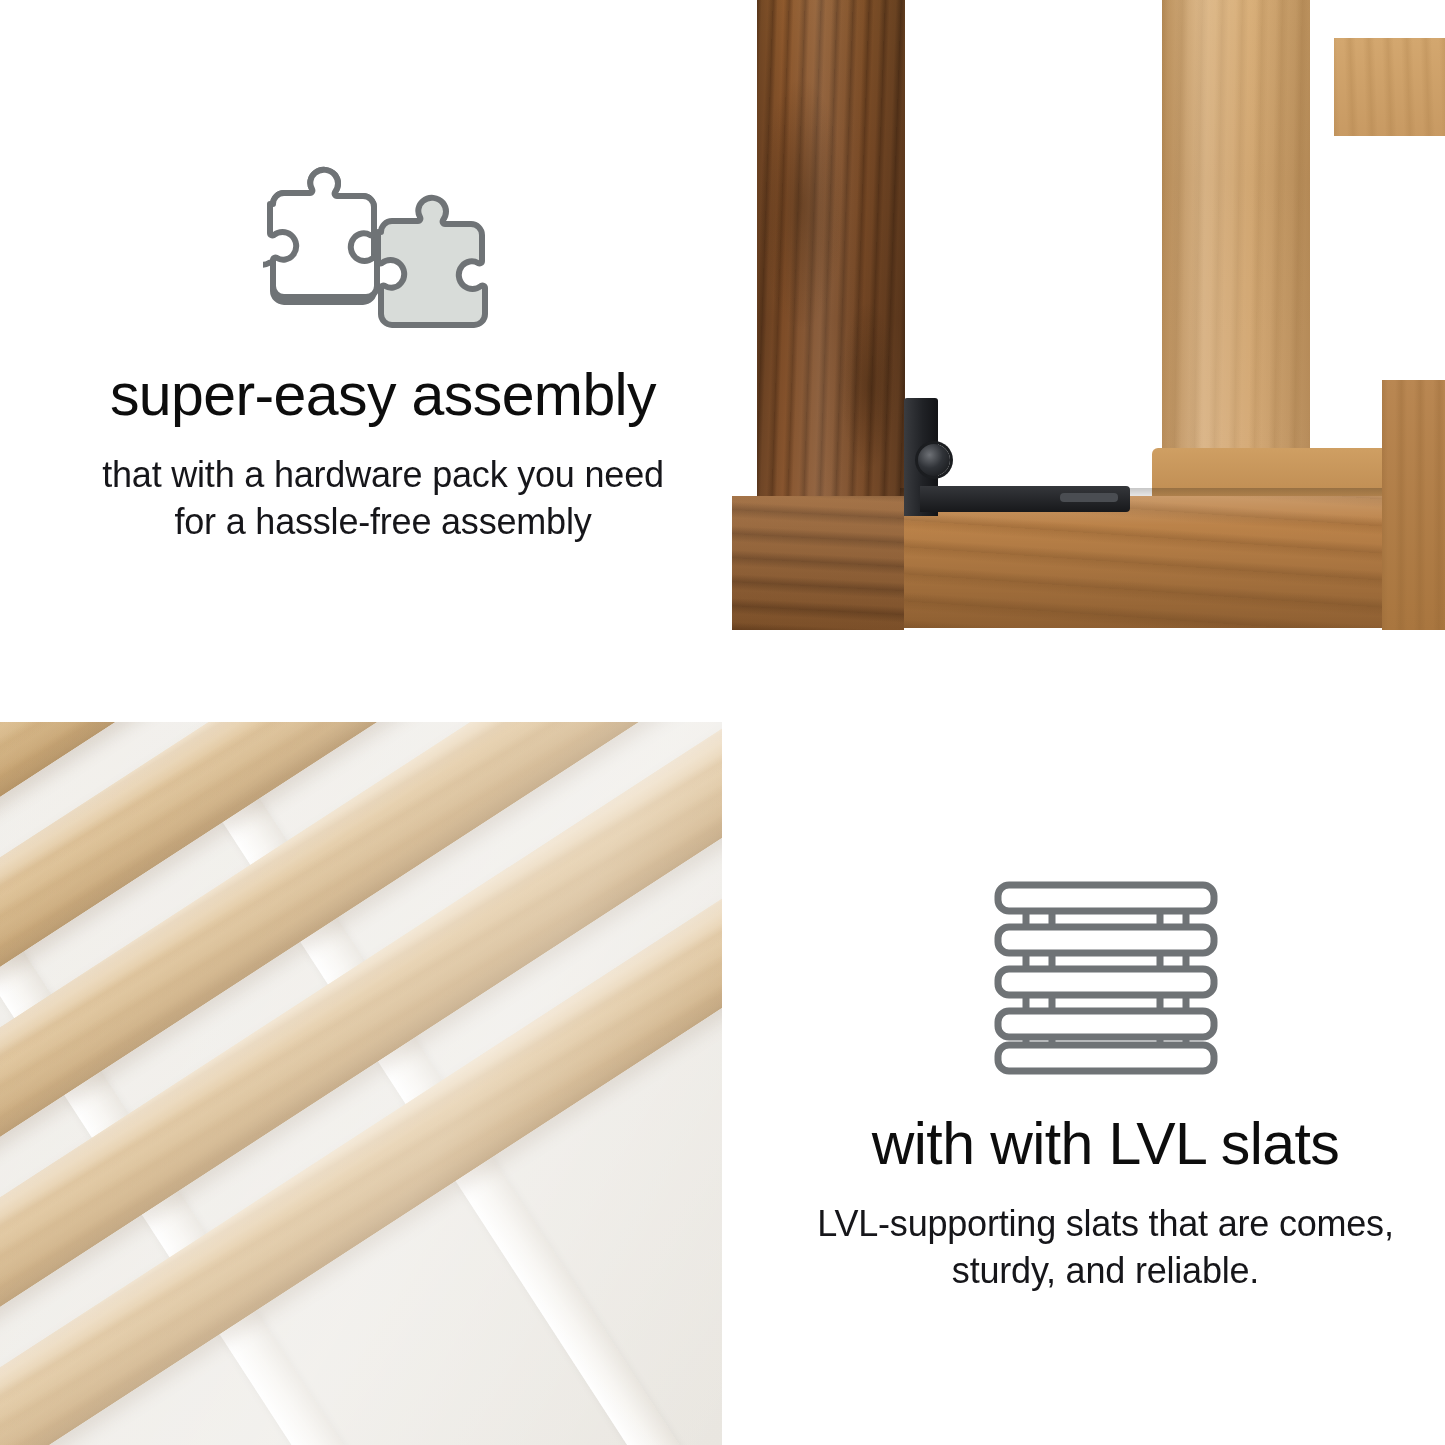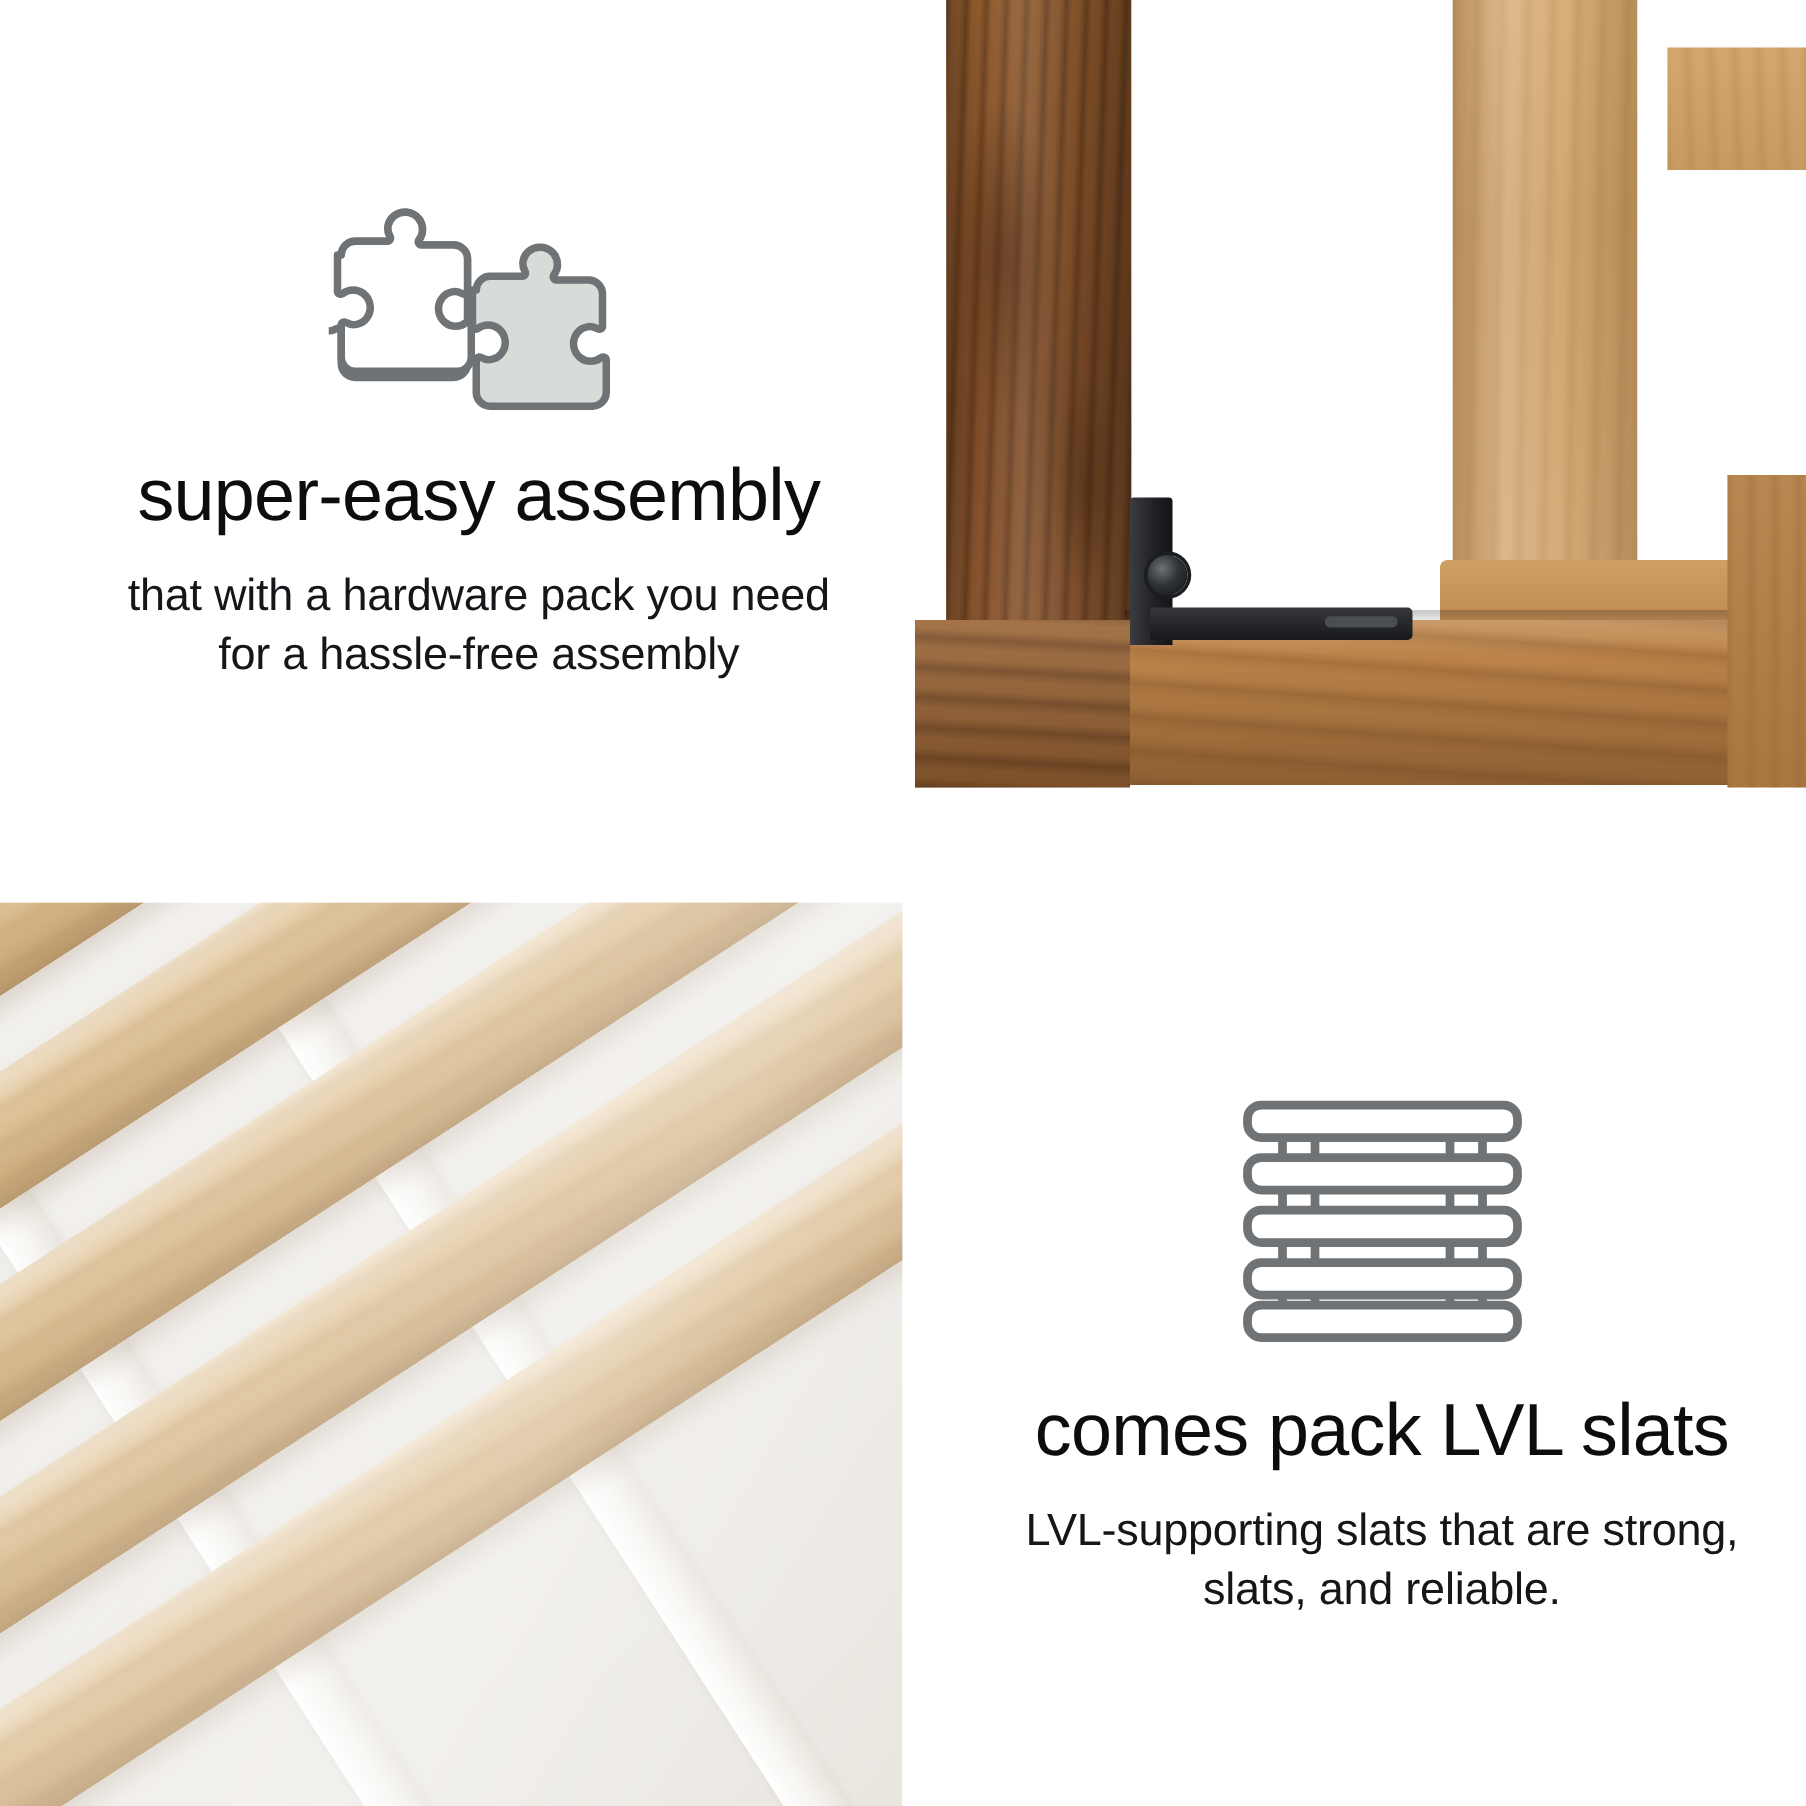--- a/index.html
+++ b/index.html
@@ -323,18 +323,18 @@
           <rect x="174" y="20" width="26" height="168" rx="8" stroke="#6f7376" stroke-width="7" fill="#ffffff"></rect>
 
           <rect x="12" y="12" width="216" height="26" rx="11" stroke="#6f7376" stroke-width="7" fill="#ffffff"></rect>
           <rect x="12" y="54" width="216" height="26" rx="11" stroke="#6f7376" stroke-width="7" fill="#ffffff"></rect>
           <rect x="12" y="96" width="216" height="26" rx="11" stroke="#6f7376" stroke-width="7" fill="#ffffff"></rect>
           <rect x="12" y="138" width="216" height="26" rx="11" stroke="#6f7376" stroke-width="7" fill="#ffffff"></rect>
           <rect x="12" y="172" width="216" height="26" rx="11" stroke="#6f7376" stroke-width="7" fill="#ffffff"></rect>
         </svg>
       </span>
 
-      <h2 class="headline">comes pack LVL slats</h2>
-      <p class="subline">LVL-supporting slats that are strong, slats, and reliable.</p>
+      <h2 class="headline">with with LVL slats</h2>
+      <p class="subline">LVL-supporting slats that are comes, sturdy, and reliable.</p>
     </div>
   </div>
 
 </div>
 
 </body></html>

